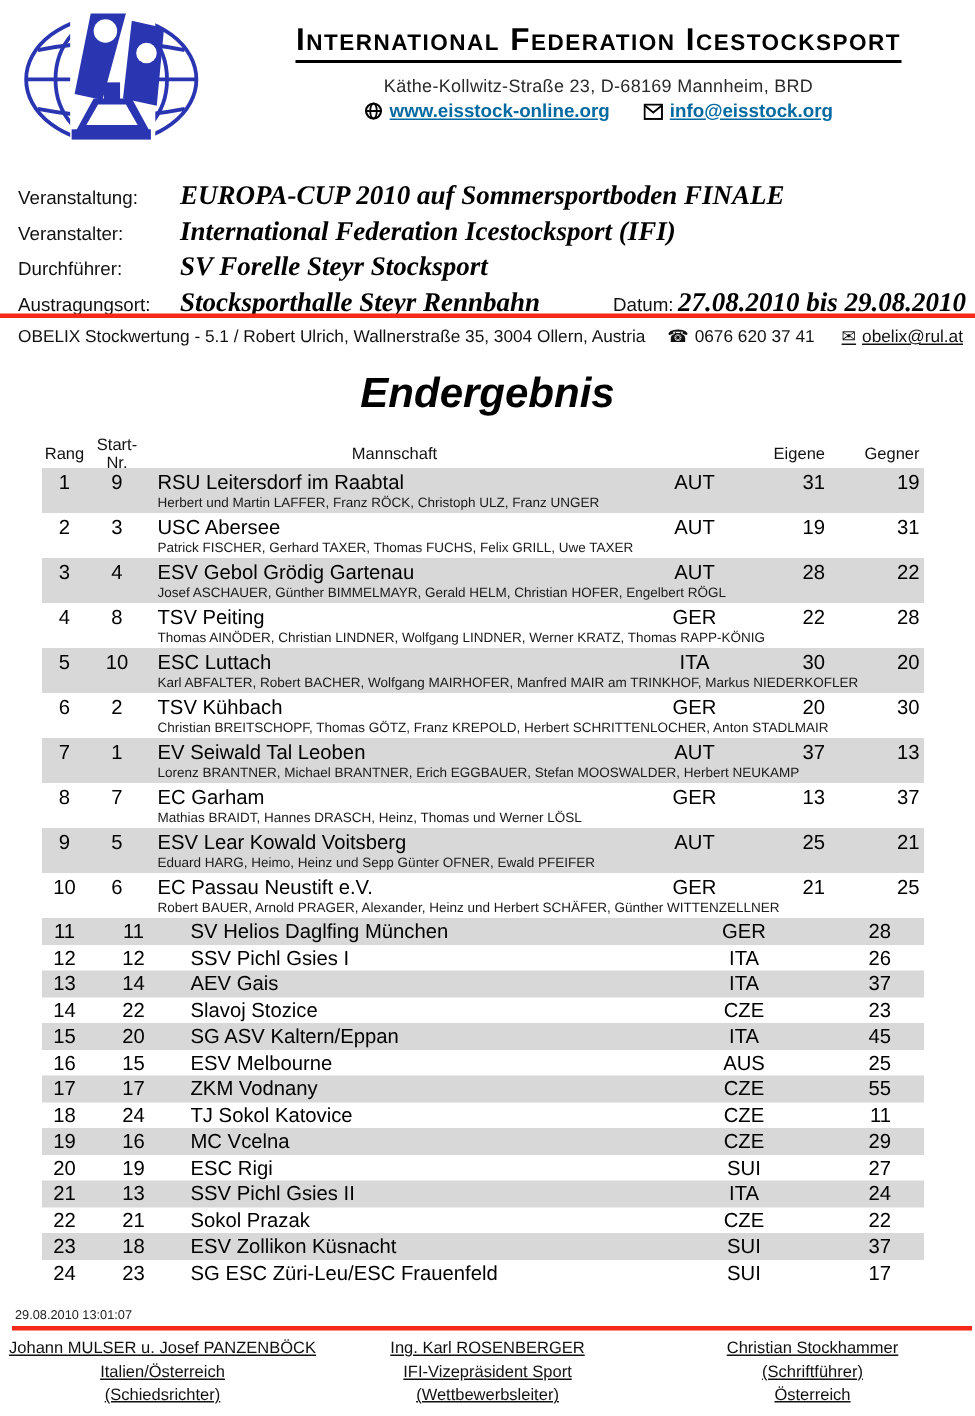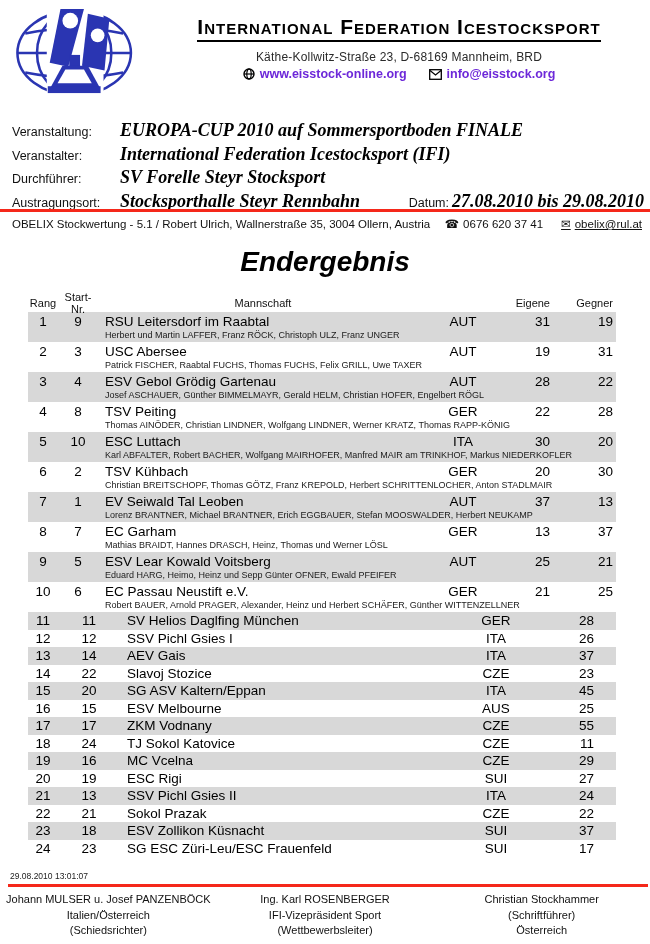--- a/index.html
+++ b/index.html
@@ -11,21 +11,21 @@
   
   .header { position:absolute; top:6px; left:12px; right:4px; display:flex; }
   .logo { width:140px; height:90px; flex:none; }
   .header-right { flex:1; display:flex; flex-direction:column; align-items:center; padding-top:9px; }
   .org-name {
     font-variant:small-caps; font-weight:bold; font-size:21px; letter-spacing:1px;
     border-bottom:2.5px solid #000; line-height:1.12; white-space:nowrap; padding-bottom:1px;
   }
   .org-address { font-size:12px; margin-top:8px; color:#2a2a2a; letter-spacing:.2px; }
   .org-links { font-size:12.5px; margin-top:3px; display:flex; gap:22px; align-items:center; }
-  .org-links .lnk { color:#6d28d9; font-weight:bold; cursor:pointer; }
+  .org-links .lnk { color:#0369a1; text-decoration:underline; font-weight:bold; cursor:pointer; }
   .ic { display:inline-block; vertical-align:-2px; margin-right:5px; }
 
   
   .event { position:absolute; top:120px; left:12px; right:6px; }
   .event-row { display:flex; align-items:baseline; height:23.5px; }
   .ev-label { width:108px; flex:none; font-size:12.5px; color:#111; }
   .ev-value { font-family:"Liberation Serif", serif; font-weight:bold; font-style:italic; font-size:18px; white-space:nowrap; }
   .datum-label { margin-left:auto; font-size:12.5px; color:#111; }
   .datum-value { font-family:"Liberation Serif", serif; font-weight:bold; font-style:italic; font-size:18px; margin-left:3px; white-space:nowrap; }
 
@@ -60,21 +60,21 @@
   .c-team { padding-left:7px; }
   .c-nation { text-align:center; }
   .c-own, .c-opp { text-align:right; padding-right:3px; }
   .c-players { grid-column:3 / 7; font-size:9px; line-height:10px; padding-left:7px; color:#1a1a1a;
                overflow:hidden; white-space:nowrap; }
 
   
   .timestamp { position:absolute; top:871px; left:10px; font-size:8.5px; color:#222; }
   .redline-bottom { position:absolute; top:884px; left:8px; right:2px; height:3px; background:#f5281a; }
   .signatures { position:absolute; top:892px; left:0; right:0; display:flex; }
-  .sig { flex:1; text-align:center; font-size:11px; line-height:15.5px; color:#111; }
+  .sig { flex:1; text-align:center; font-size:11px; line-height:15.5px; color:#111;text-decoration:underline; }
 </style>
 </head>
 <body>
 
 <div class="page">
 
   <div class="header">
     <svg class="logo" viewBox="0 0 140 92" aria-hidden="true">
       <g fill="none" stroke="#2a35b2" stroke-width="2.6">
         <ellipse cx="62" cy="48" rx="58" ry="43"></ellipse>
@@ -161,21 +161,21 @@
       <span class="cell c-opp">19</span>
       <span class="c-players">Herbert und Martin LAFFER, Franz RÖCK, Christoph ULZ, Franz UNGER</span>
     </div>
         <div class="grid trow plain double">
       <span class="cell c-rank">2</span>
       <span class="cell c-start">3</span>
       <span class="cell c-team">USC Abersee</span>
       <span class="cell c-nation">AUT</span>
       <span class="cell c-own">19</span>
       <span class="cell c-opp">31</span>
-      <span class="c-players">Patrick FISCHER, Raabtal FUCHS, Thomas FUCHS, Felix GRILL, Uwe TAXER</span>
+      <span class="c-players">Patrick FISCHER, Gerhard TAXER, Thomas FUCHS, Felix GRILL, Uwe TAXER</span>
     </div>
         <div class="grid trow gray double">
       <span class="cell c-rank">3</span>
       <span class="cell c-start">4</span>
       <span class="cell c-team">ESV Gebol Grödig Gartenau</span>
       <span class="cell c-nation">AUT</span>
       <span class="cell c-own">28</span>
       <span class="cell c-opp">22</span>
       <span class="c-players">Josef ASCHAUER, Günther BIMMELMAYR, Gerald HELM, Christian HOFER, Engelbert RÖGL</span>
     </div>

